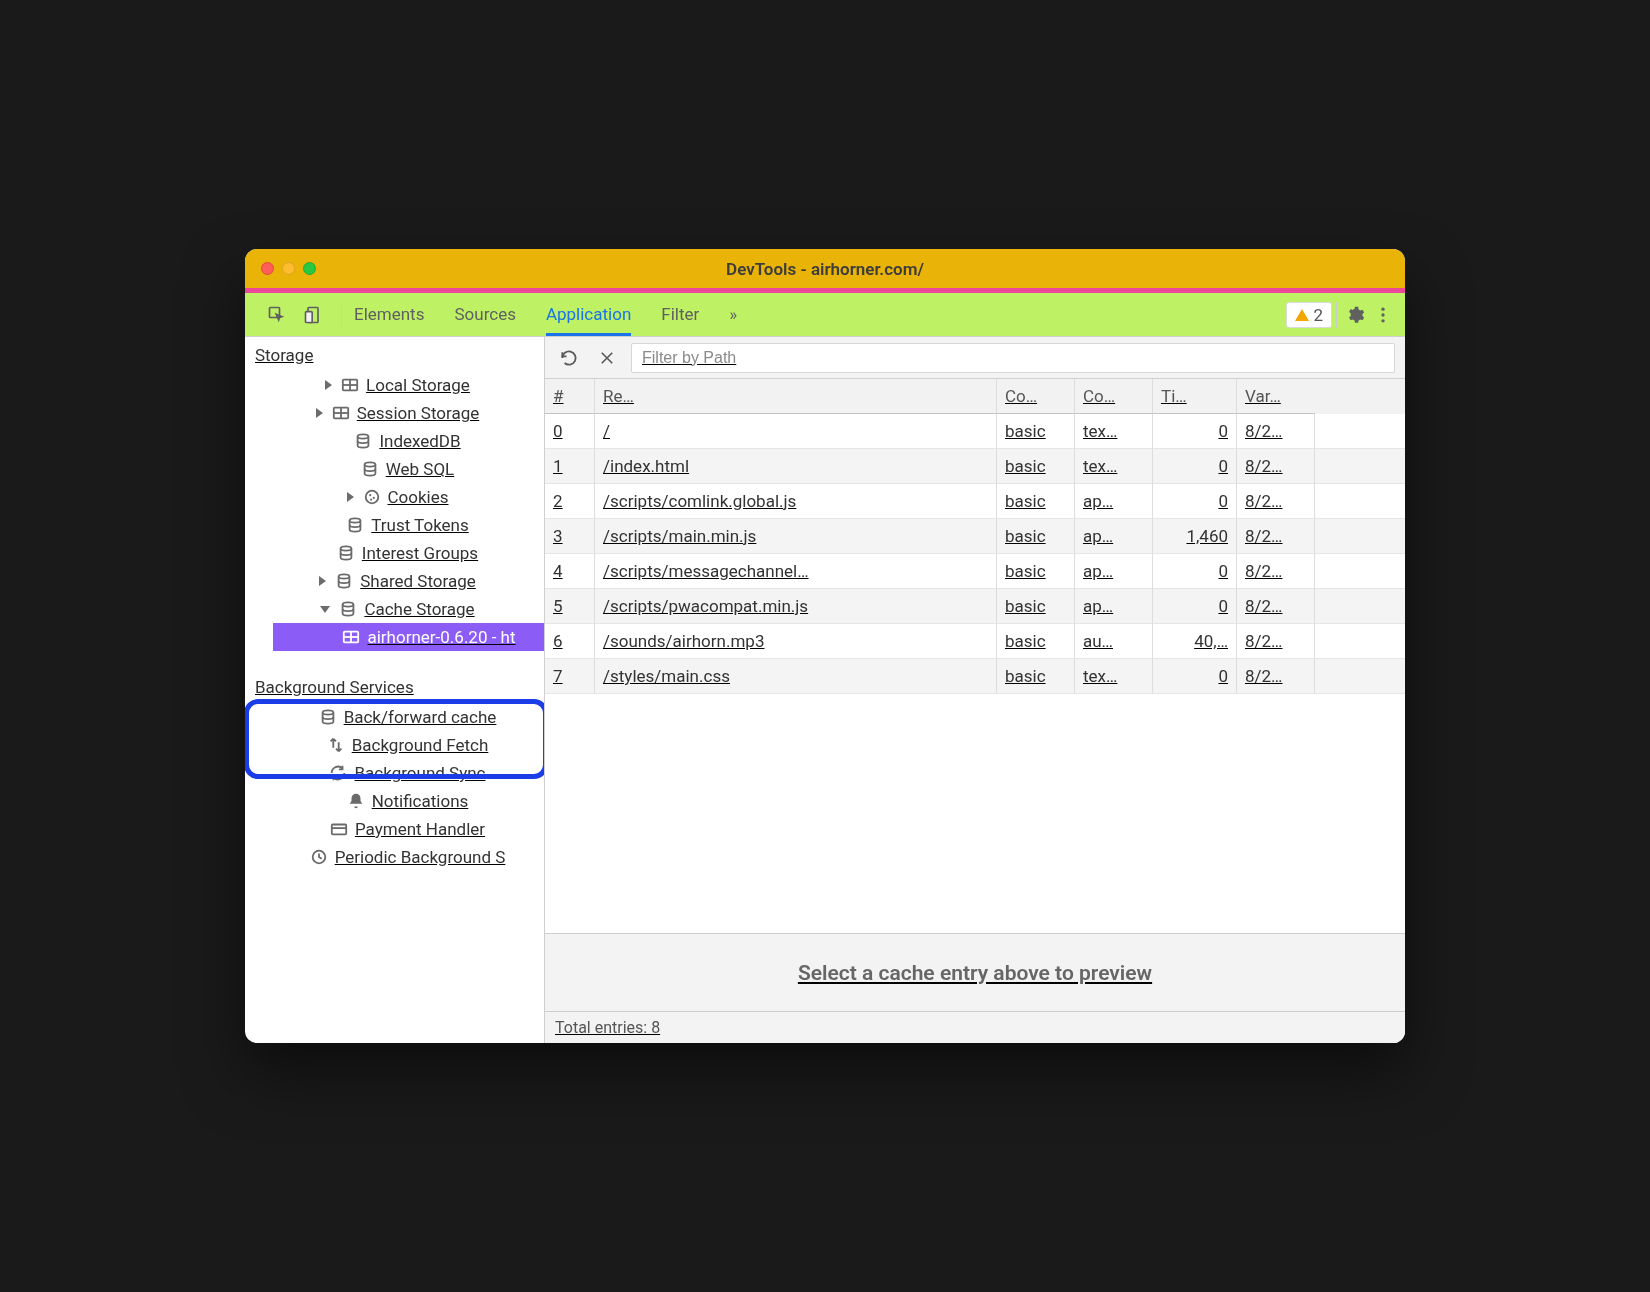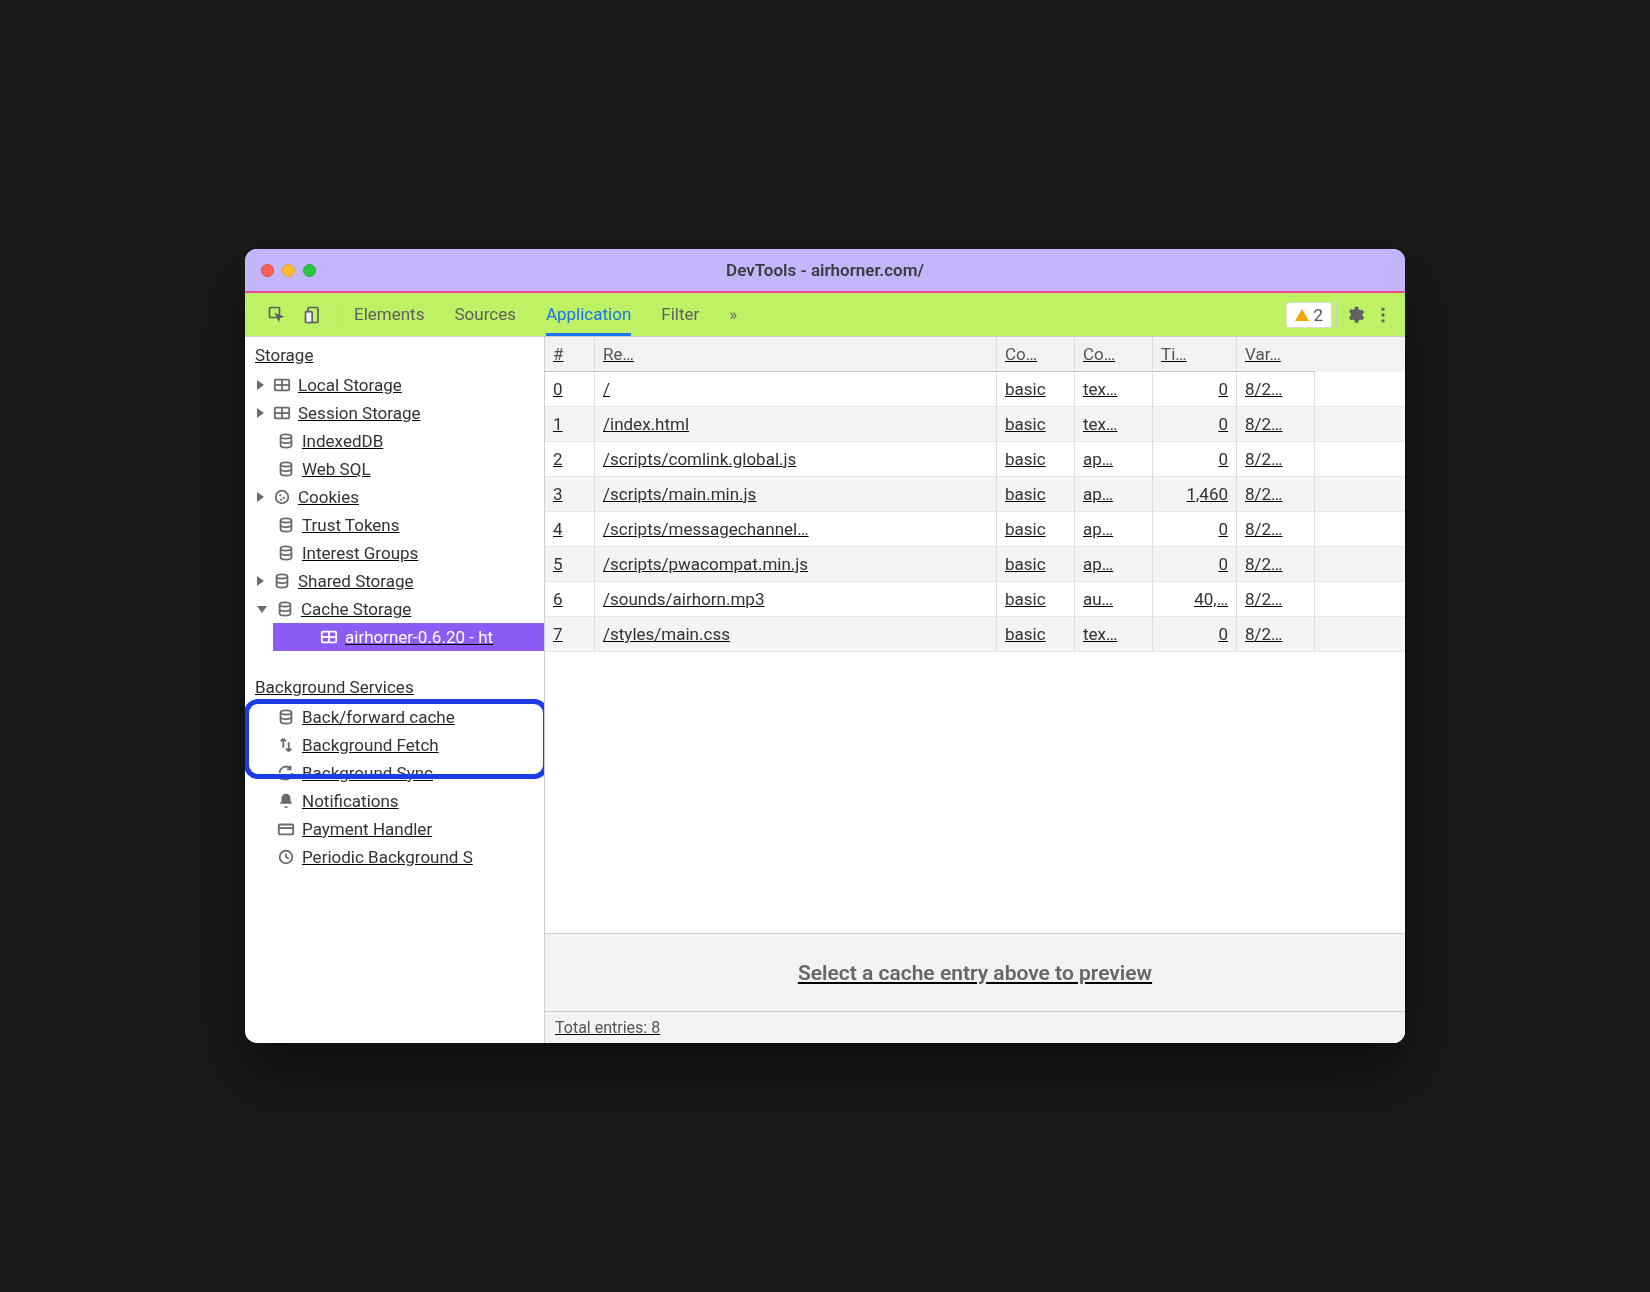--- a/index.html
+++ b/index.html
@@ -15,25 +15,25 @@
     width: 1160px;
     background: #fff;
     border-radius: 12px;
     box-shadow: 0 30px 60px rgba(0,0,0,0.5);
     overflow: hidden;
     display: flex;
     flex-direction: column;
   }
   .titlebar {
     height: 44px;
-    background: #c4b5fd;
+    background: #eab308;
     display: flex;
     align-items: center;
     position: relative;
-    border-bottom: 2px solid #ec4899;
+    border-bottom: 5px solid #ec4899;
   }
   .traffic-lights {
     display: flex;
     gap: 8px;
     position: absolute;
     left: 16px;
   }
   .traffic-light {
     width: 13px; height: 13px;
     border-radius: 50%;
@@ -114,20 +114,21 @@
     color: #333;
   }
   .sb-item {
     display: flex;
     align-items: center;
     gap: 6px;
     padding: 4px 6px 4px 12px;
     white-space: nowrap;
     cursor: pointer;
     overflow: hidden;
+    justify-content: center;
   }
   .sb-item.indent2 { padding-left: 46px; }
   .sb-item .caret {
     width: 0; height: 0;
     border-top: 5px solid transparent;
     border-bottom: 5px solid transparent;
     border-left: 7px solid #6c6c6c;
     margin-right: 2px;
   }
   .sb-item .caret.down {
@@ -470,20 +471,34 @@
                 <path d="M10 6v4l3 2"></path>
               </svg>
             </span>
             <span>Periodic Background S</span>
           </div>
         </div>
       <div class="highlight-frame" style="left:-1px; top:362px; width:304px; height:80px;"></div>
     </div>
 
     <div class="content">
+      <div class="content-toolbar">
+        <div class="ic-btn">
+          <svg viewBox="0 0 24 24" width="20" height="20" fill="none" stroke="currentColor" stroke-width="2.2">
+              <path d="M4 12a8 8 0 1 1 2.7 6"></path>
+              <path d="M4 5v5h5"></path>
+            </svg>
+        </div>
+        <div class="ic-btn">
+          <svg viewBox="0 0 24 24" width="18" height="18" stroke="currentColor" stroke-width="2.2">
+              <path d="M5 5l14 14M19 5L5 19"></path>
+            </svg>
+        </div>
+        <input class="filter-input" placeholder="Filter by Path" style="">
+      </div>
 
       <div class="table">
         <div class="thead">
           <div class="th">#</div>
           <div class="th">Re…</div>
           <div class="th">Co…</div>
           <div class="th">Co…</div>
           <div class="th">Ti…</div>
           <div class="th">Var…</div>
         </div>

